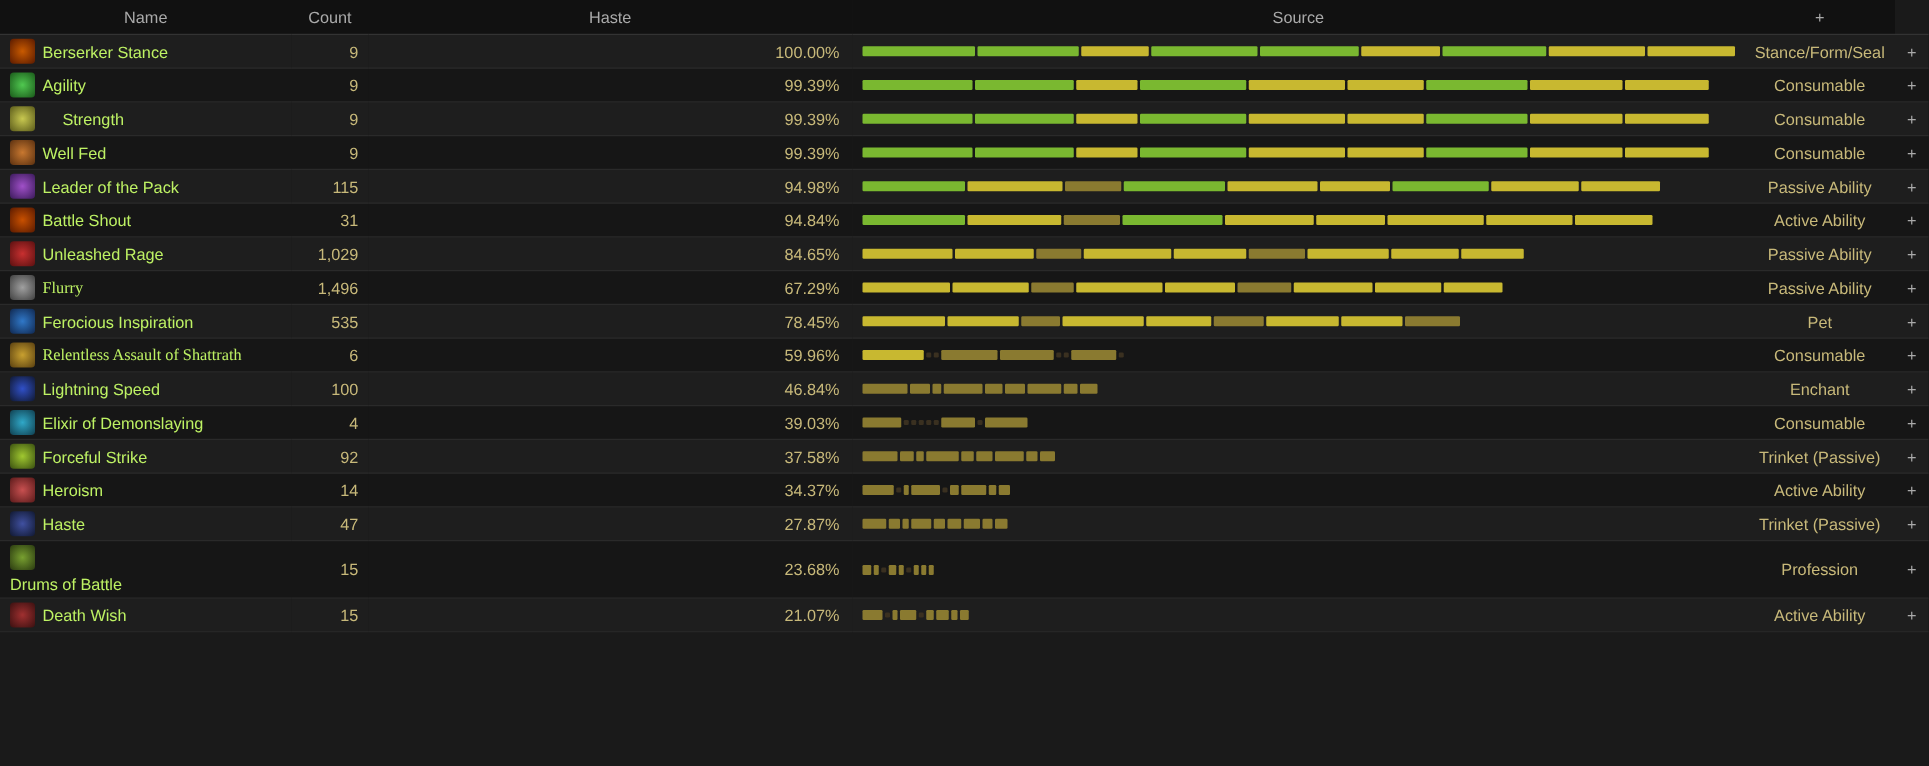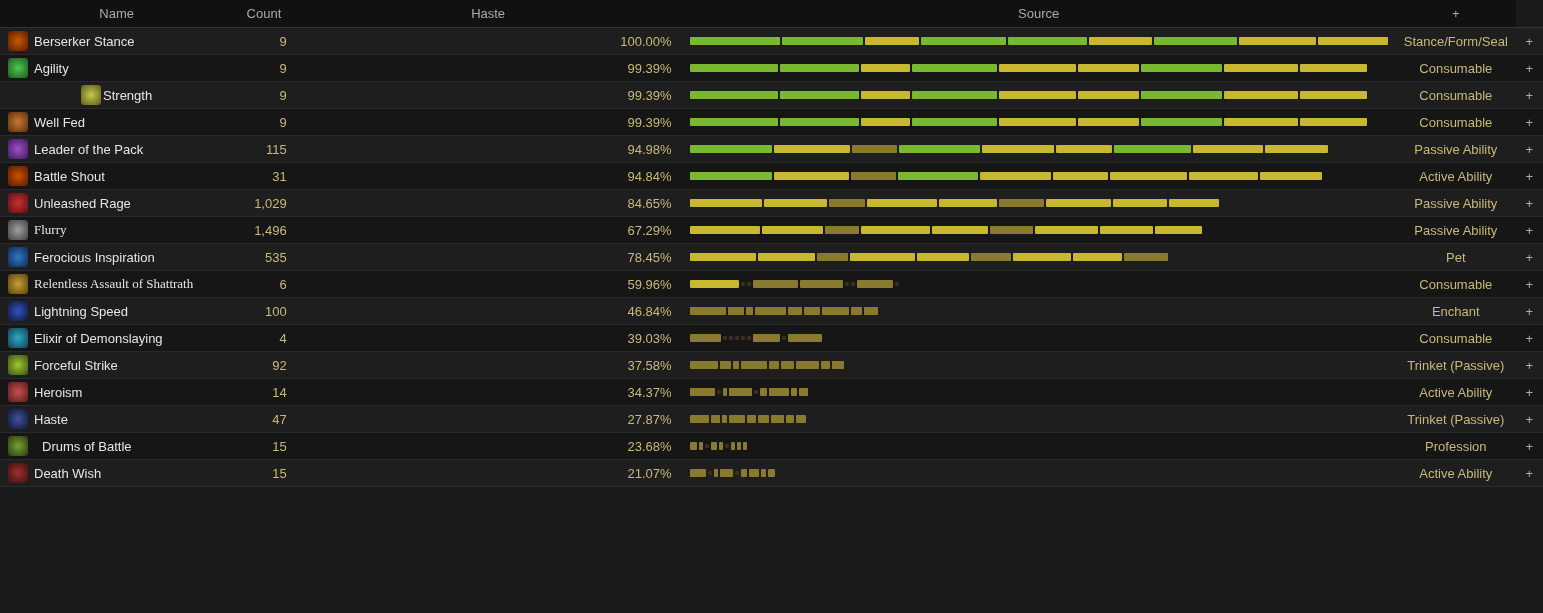--- a/index.html
+++ b/index.html
@@ -67,21 +67,21 @@
     }
 
     .icon {
       width: 20px;
       height: 20px;
       border-radius: 3px;
       flex-shrink: 0;
       display: inline-block;
     }
     .name-text {
-      color: #e5e5e5;
+      color: #bef264;
     }
 
     
     .bars-container {
       display: flex;
       align-items: center;
       gap: 2px;
       height: 14px;
       width: 100%;
     }
@@ -164,21 +164,21 @@
             <span style="width: 81px; height: 8px; background: rgb(122, 184, 48); border-radius: 1px; display: inline-block; flex-shrink: 0;"></span>
             <span style="width: 73.8px; height: 8px; background: rgb(200, 184, 48); border-radius: 1px; display: inline-block; flex-shrink: 0;"></span>
             <span style="width: 67.5px; height: 8px; background: rgb(200, 184, 48); border-radius: 1px; display: inline-block; flex-shrink: 0;"></span>
           </div>
         </td>
         <td class="source-cell">Consumable</td>
         <td class="plus-cell">+</td>
       </tr>
       <tr>
         <td style="width: 320px; padding: 3px 8px;">
-          <div style="display: flex; align-items: center; gap: 2px; justify-content: center;">
+          <div style="display: flex; align-items: center; gap: 22px;">
             <span class="icon icon-strength"></span>
             <span class="name-text">Strength</span>
           </div>
         </td>
         <td class="count-cell">9</td>
         <td class="uptime-pct">99.39%</td>
         <td class="uptime-bars">
           <div class="bars-container">
             <span style="width: 88.2px; height: 8px; background: rgb(122, 184, 48); border-radius: 1px; display: inline-block; flex-shrink: 0;"></span>
             <span style="width: 79.2px; height: 8px; background: rgb(122, 184, 48); border-radius: 1px; display: inline-block; flex-shrink: 0;"></span>
@@ -489,21 +489,21 @@
             <span style="width: 13.5px; height: 8px; background: rgb(138, 122, 48); border-radius: 1px; display: inline-block; flex-shrink: 0;"></span>
             <span style="width: 7.2px; height: 8px; background: rgb(138, 122, 48); border-radius: 1px; display: inline-block; flex-shrink: 0;"></span>
             <span style="width: 10.8px; height: 8px; background: rgb(138, 122, 48); border-radius: 1px; display: inline-block; flex-shrink: 0;"></span>
           </div>
         </td>
         <td class="source-cell">Trinket (Passive)</td>
         <td class="plus-cell">+</td>
       </tr>
       <tr>
         <td style="width: 320px; padding: 3px 8px;">
-          <div style="display: flex; align-items: center; gap: 14px;">
+          <div style="display: flex; gap: 4px; flex-direction: column;">
             <span class="icon icon-drums"></span>
             <span class="name-text">Drums of Battle</span>
           </div>
         </td>
         <td class="count-cell">15</td>
         <td class="uptime-pct">23.68%</td>
         <td class="uptime-bars">
           <div class="bars-container">
             <span style="width: 7.2px; height: 8px; background: rgb(138, 122, 48); border-radius: 1px; display: inline-block; flex-shrink: 0;"></span>
             <span style="width: 4.5px; height: 8px; background: rgb(138, 122, 48); border-radius: 1px; display: inline-block; flex-shrink: 0;"></span>

